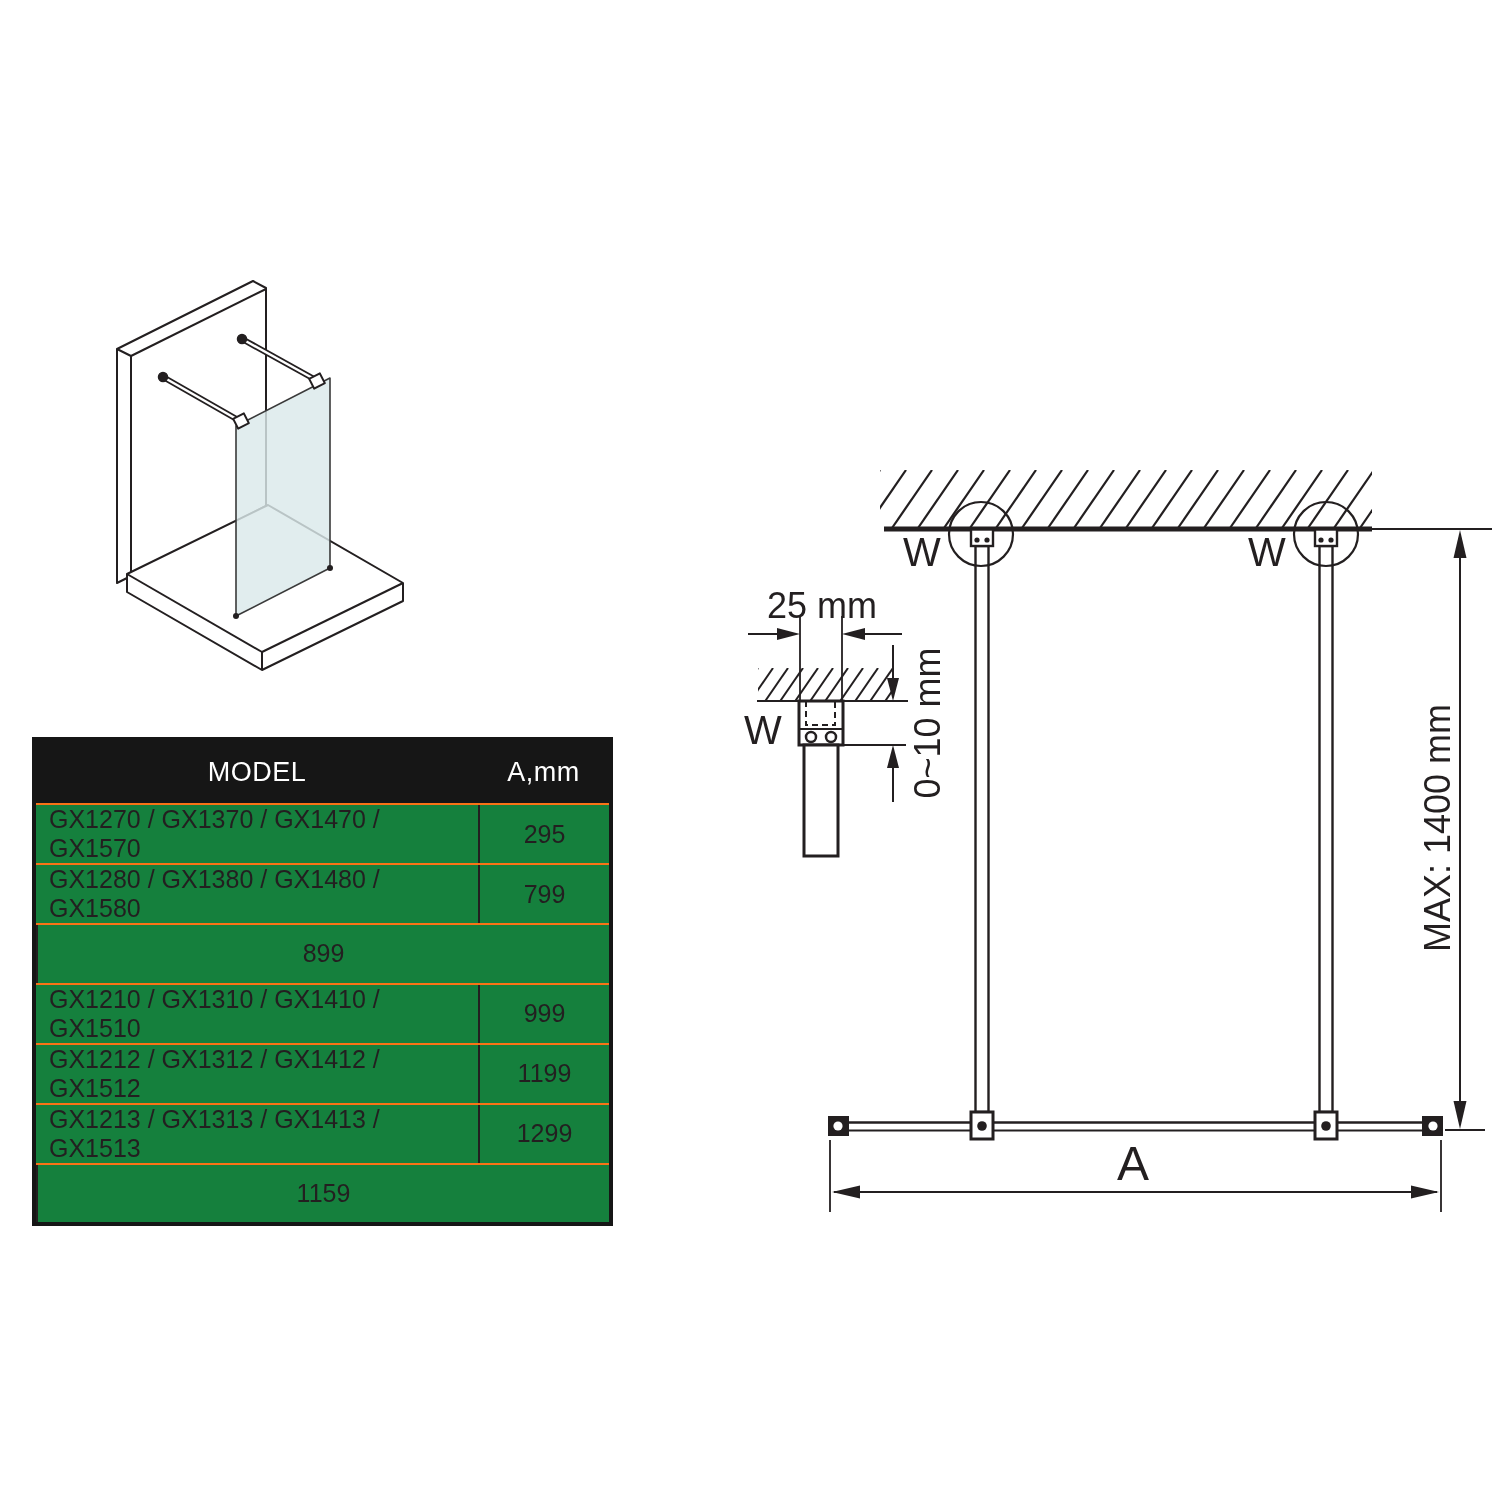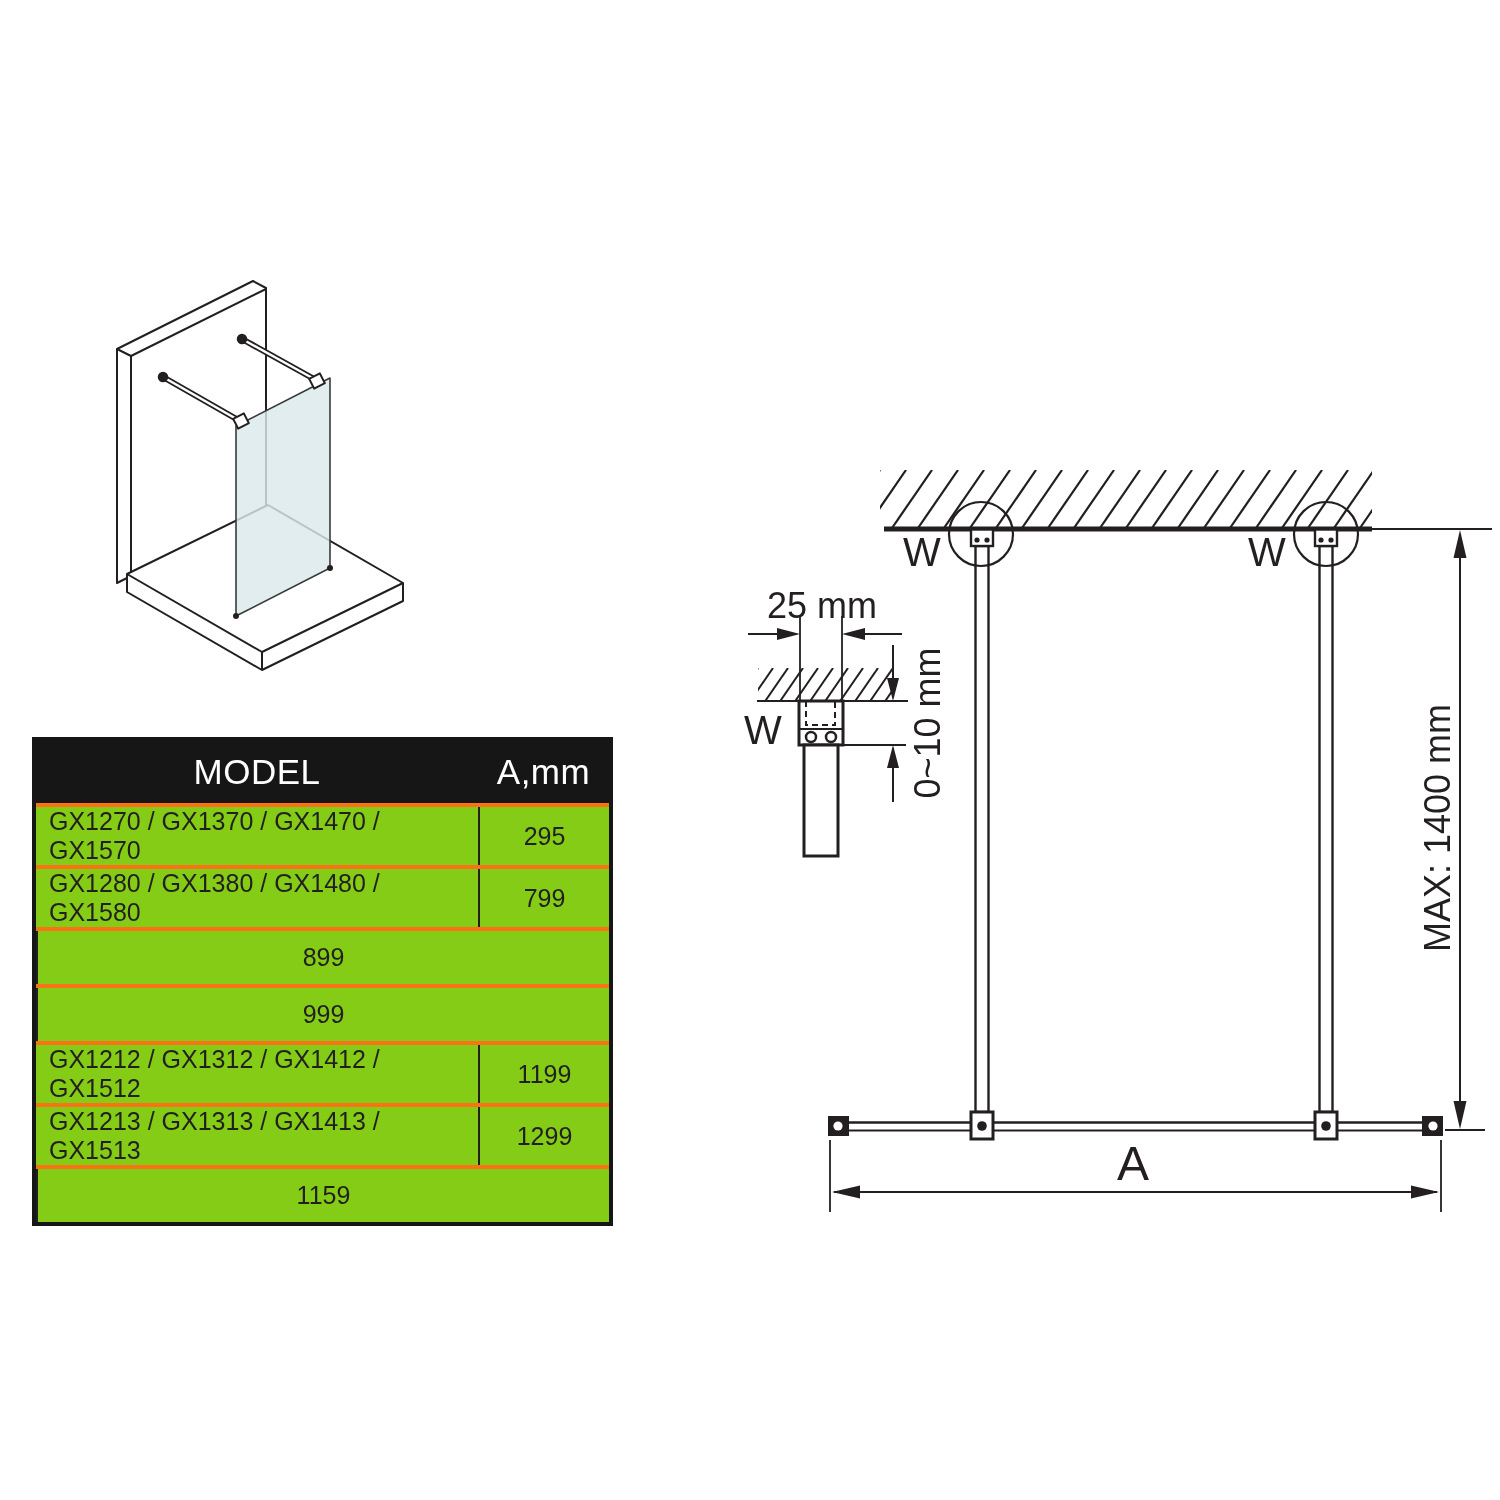--- a/index.html
+++ b/index.html
@@ -8,24 +8,24 @@
   svg{position:absolute;left:0;top:0;}
   svg text{font-family:"Liberation Sans",sans-serif;fill:#231f20;}
   .w-label{font-size:40px;}
   .dim-text{font-size:36px;}
   .a-label{font-size:48px;}
 
   
   .spec-table{position:absolute;left:32px;top:737px;width:581px;height:489px;
               border:4px solid #161616;box-sizing:border-box;display:flex;flex-direction:column;}
   .thead{flex:none;height:62px;background:#161616;color:#fff;display:flex;align-items:stretch;}
-  .th{display:flex;align-items:center;justify-content:center;font-size:35px;letter-spacing:.5px;}
+  .th{display:flex;align-items:center;justify-content:center;font-size:27px;letter-spacing:.5px;}
   .th-model{width:442px;}
   .th-a{flex:1;}
-  .trow{flex:1;display:flex;border-top:4px solid #f97316;background:#84cc16;}
+  .trow{flex:1;display:flex;border-top:2px solid #f97316;background:#15803d;}
   .td{display:flex;align-items:center;font-size:25px;box-sizing:border-box;}
   .td-model{width:442px;padding-left:13px;}
   .td-val{flex:1;border-left:2px solid #231f20;justify-content:center;}
 </style>
 </head>
 <body>
 
 <div class="canvas">
 
   <svg width="1500" height="1500" viewBox="0 0 1500 1500">
@@ -224,20 +224,21 @@
       <div class="td td-val">295</div>
     </div>
     <div class="trow">
       <div class="td td-model">GX1280 / GX1380 / GX1480 / GX1580</div>
       <div class="td td-val">799</div>
     </div>
     <div class="trow">
       <div class="td td-val">899</div>
     </div>
     <div class="trow">
+      <div class="td td-model">GX1210 / GX1310 / GX1410 / GX1510</div>
       <div class="td td-val">999</div>
     </div>
     <div class="trow">
       <div class="td td-model">GX1212 / GX1312 / GX1412 / GX1512</div>
       <div class="td td-val">1199</div>
     </div>
     <div class="trow">
       <div class="td td-model">GX1213 / GX1313 / GX1413 / GX1513</div>
       <div class="td td-val">1299</div>
     </div>

